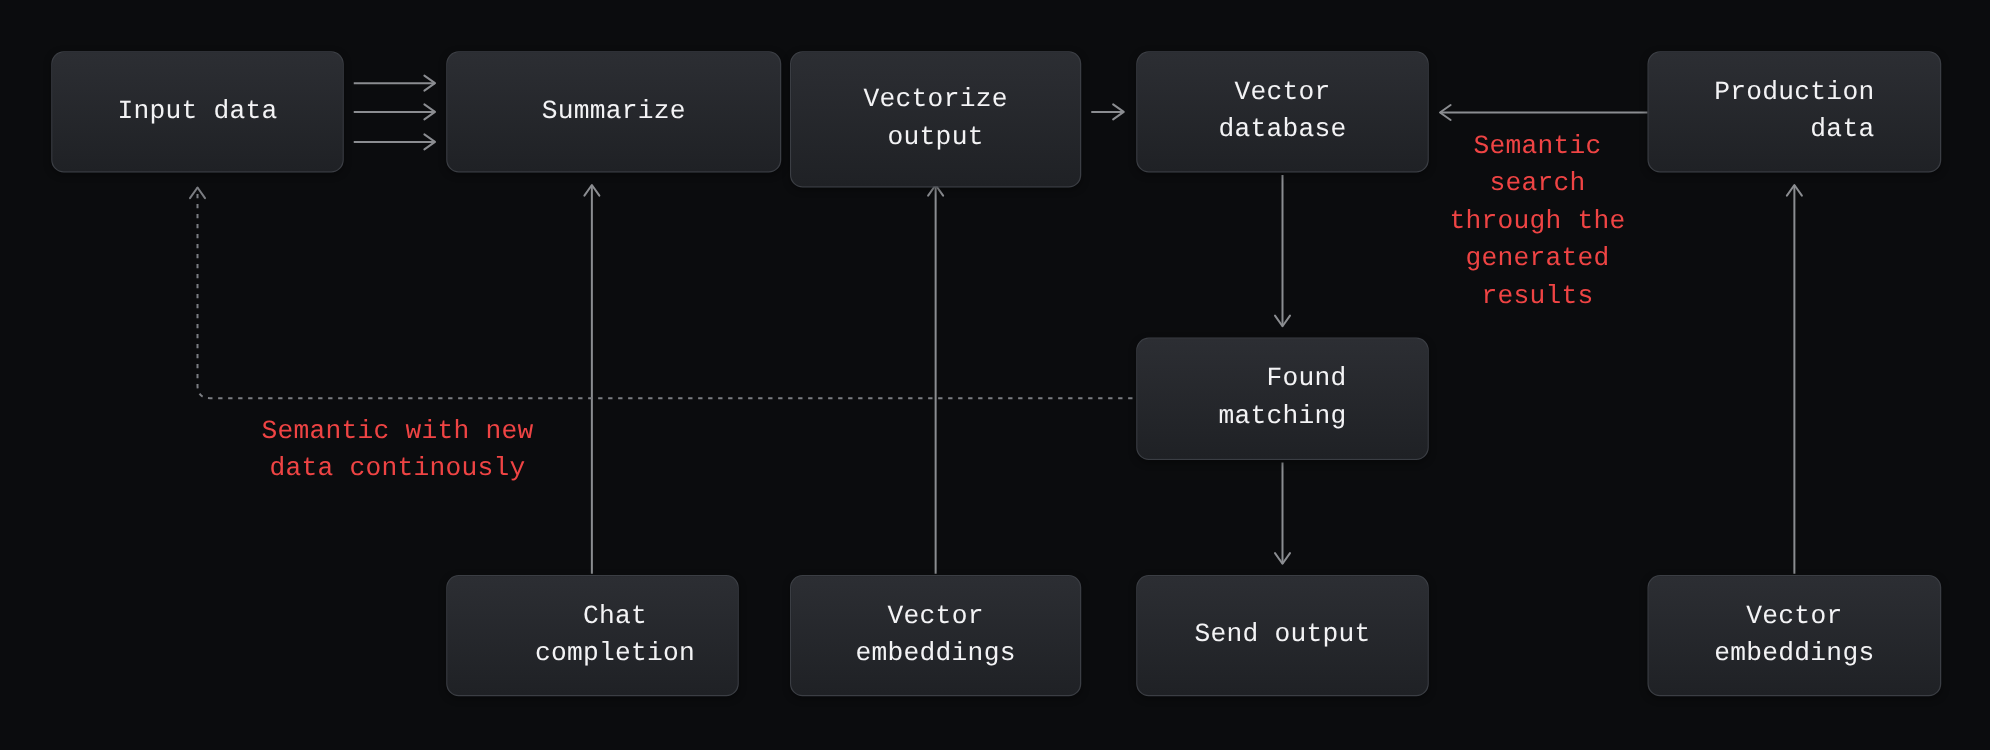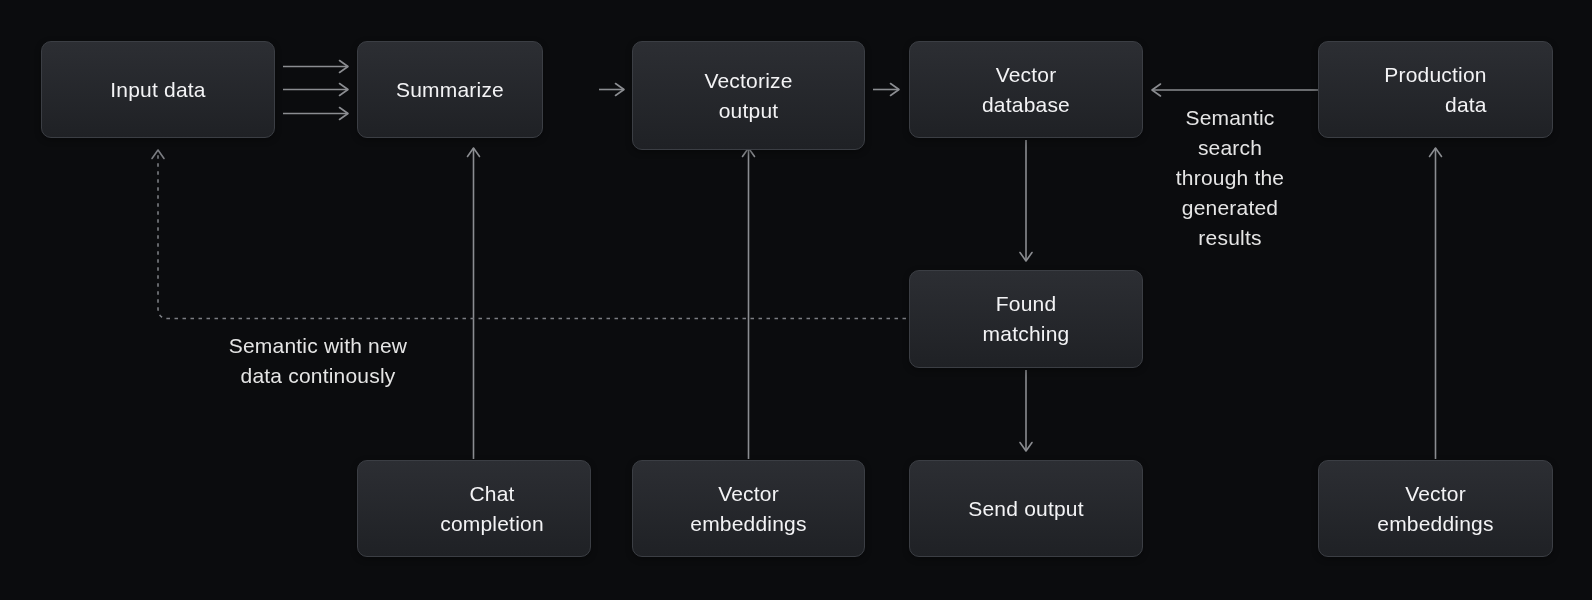--- a/index.html
+++ b/index.html
@@ -6,21 +6,21 @@
     margin: 0;
     padding: 0;
     background: #0b0c0e;
   }
   .canvas {
     position: relative;
     width: 1592px;
     height: 600px;
     background: #0b0c0e;
     overflow: hidden;
-    font-family: Liberation Sans, sans-serif;
+    font-family: Liberation Mono, monospace;
   }
   .edges-layer {
     position: absolute;
     left: 0;
     top: 0;
     width: 1592px;
     height: 600px;
     pointer-events: none;
   }
   .node {
@@ -38,21 +38,21 @@
   .node span {
     color: #f3f3f5;
     font-size: 21px;
     line-height: 30px;
     letter-spacing: 0.2px;
     white-space: pre-line;
   }
   .annotation {
     position: absolute;
     transform: translateX(-50%);
-    color: #e5e5e5;
+    color: #ef4444;
     font-size: 21px;
     line-height: 30px;
     letter-spacing: 0.2px;
     text-align: center;
     white-space: pre-line;
   }
 </style>
 </head>
 <body>
 
@@ -78,36 +78,36 @@
         <path d="M 473.5 459 L 473.5 148" fill="none" stroke="#8b8d91" stroke-width="1.6" marker-end="url(#chevron)"></path>
         <path d="M 748.5 459 L 748.5 148" fill="none" stroke="#8b8d91" stroke-width="1.6" marker-end="url(#chevron)"></path>
         <path d="M 1435.5 459 L 1435.5 148" fill="none" stroke="#8b8d91" stroke-width="1.6" marker-end="url(#chevron)"></path>
         <path d="M 906 318.5 L 168 318.5 Q 158 318.5 158 308.5 L 158 150" fill="none" stroke="#7b7d82" stroke-width="1.6" stroke-dasharray="3.5 4.5" marker-end="url(#chevron-dim)"></path>
       </g>
   </svg>
   <div id="nodes-host">
       <div class="node" style="left: 41px; top: 41px; width: 234px; height: 97px;">
         <span>Input data</span>
       </div>
-      <div class="node" style="left: 357px; top: 41px; width: 186px; height: 97px;">
+      <div class="node" style="left: 357px; top: 41px; width: 268px; height: 97px;">
         <span>Summarize</span>
       </div>
       <div class="node" style="left: 632px; top: 41px; width: 233px; height: 109px;">
         <span>Vectorize
 output</span>
       </div>
       <div class="node" style="left: 909px; top: 41px; width: 234px; height: 97px;">
         <span>Vector
 database</span>
       </div>
       <div class="node" style="left: 1318px; top: 41px; width: 235px; height: 97px; text-align: right;">
         <span>Production
 data</span>
       </div>
-      <div class="node" style="left: 909px; top: 270px; width: 234px; height: 98px;">
+      <div class="node" style="left: 909px; top: 270px; width: 234px; height: 98px; text-align: right;">
         <span>Found
 matching</span>
       </div>
       <div class="node" style="left: 357px; top: 460px; width: 234px; height: 97px; padding-left: 36px;">
         <span>Chat
 completion</span>
       </div>
       <div class="node" style="left: 632px; top: 460px; width: 233px; height: 97px;">
         <span>Vector
 embeddings</span>

